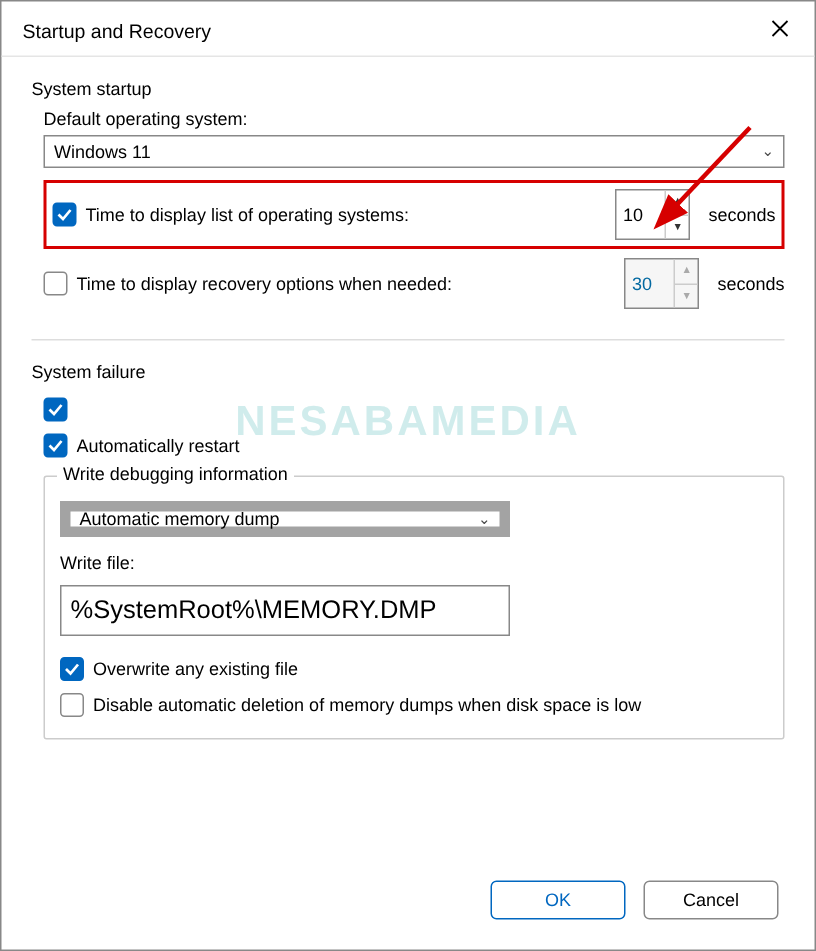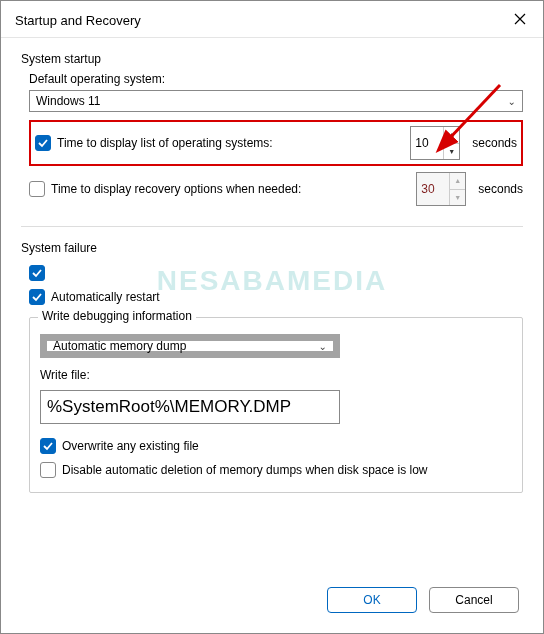--- a/index.html
+++ b/index.html
@@ -283,21 +283,21 @@
         </span>
         <span class="suffix">seconds</span>
       </div>
 
       <div class="row">
         <span class="checkbox">
           
         </span>
         <span class="check-label">Time to display recovery options when needed:</span>
         <span class="spinner disabled">
-          <span class="spinner-val" style="color:#7f1d1d">30</span>
+          <span class="spinner-val" style="color:#0369a1">30</span>
           <span class="spinner-btns">
             <span class="spinner-btn" style="color:#aaa">▲</span>
             <span class="spinner-btn" style="color:#aaa">▼</span>
           </span>
         </span>
         <span class="suffix">seconds</span>
       </div>
     </div>
 
     <hr class="divider">

